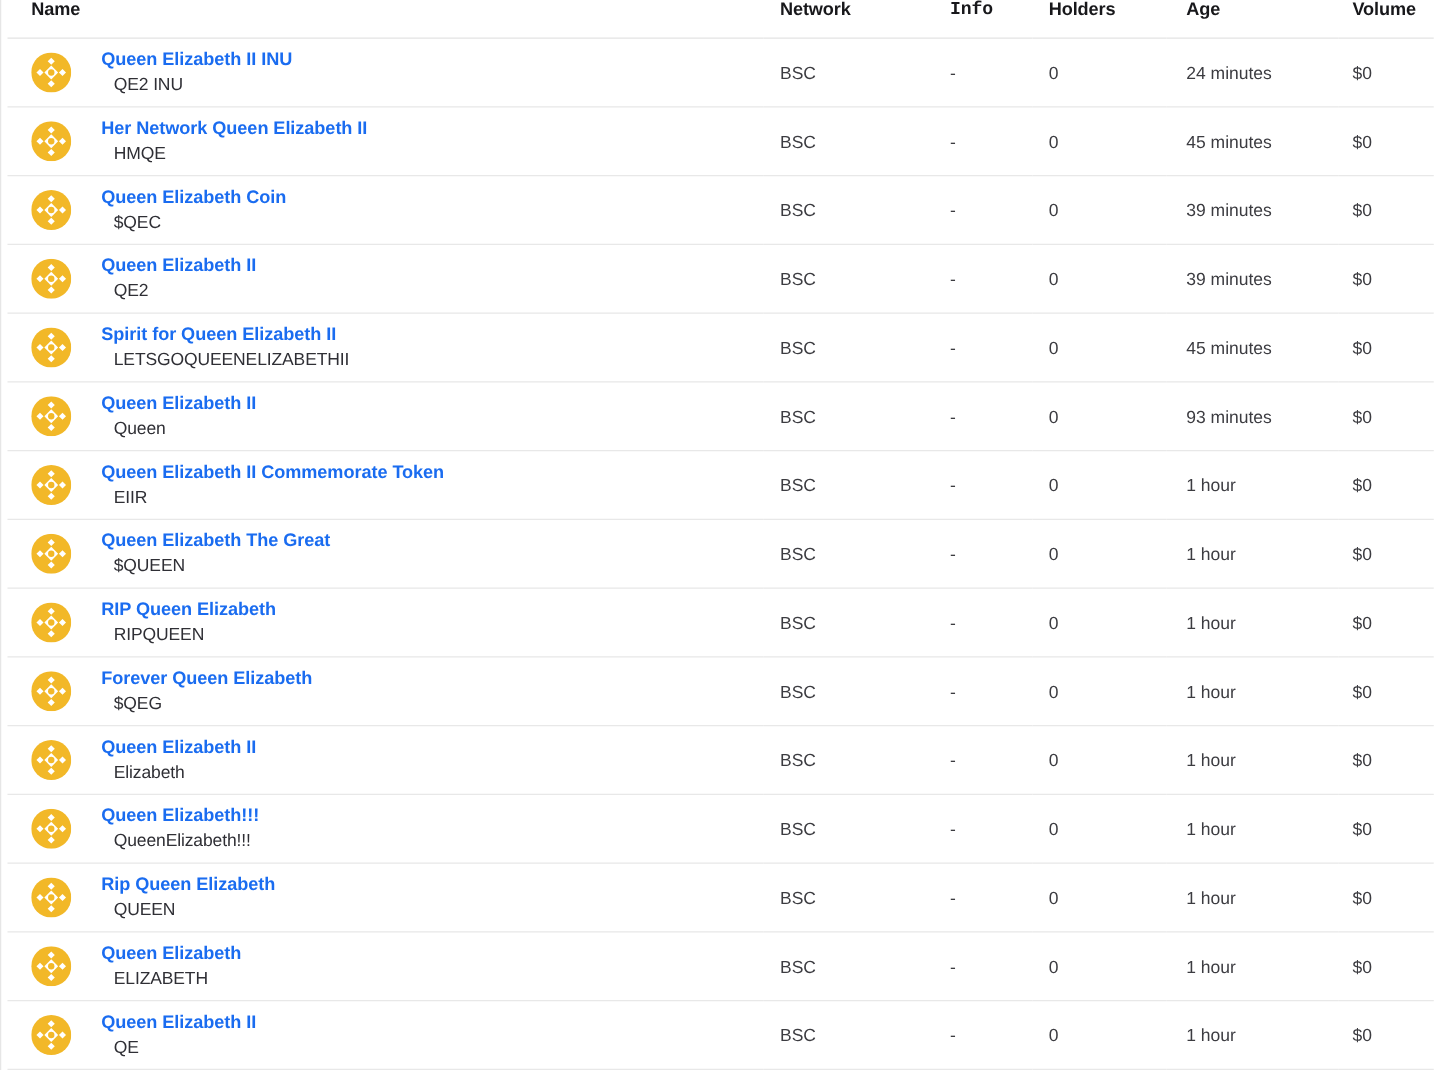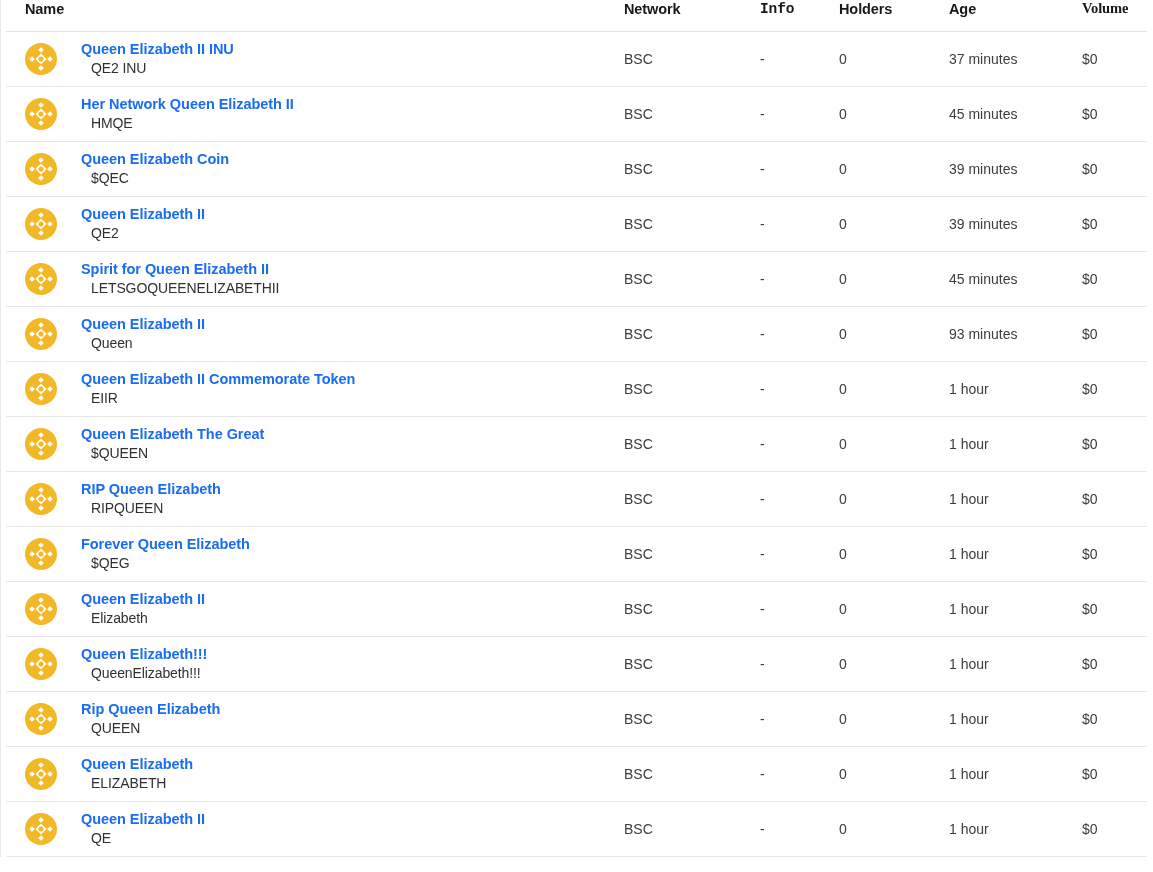--- a/index.html
+++ b/index.html
@@ -49,21 +49,21 @@
     vertical-align: bottom;
     border-bottom: 1px solid #e4e4e4;
     white-space: nowrap;
     letter-spacing: -0.1px;
   }
   thead th.th-name    { padding-left: 19px; }
   thead th.th-network { padding-left: 13px; }
   thead th.th-info    { padding-left: 12px; font-family: Liberation Mono, monospace; }
   thead th.th-holders { padding-left: 13px; }
   thead th.th-age     { padding-left: 16px; }
-  thead th.th-volume  { padding-left: 11px; overflow: hidden; font-family: Liberation Serif, serif; }
+  thead th.th-volume  { padding-left: 11px; overflow: hidden; }
 
   
   tbody tr { height: 55px; }
   tbody td {
     border-bottom: 1px solid #e8e8e8;
     vertical-align: middle;
     font-size: 14px;
     color: #3c3c41;
     padding: 0;
     white-space: nowrap;
@@ -150,21 +150,21 @@
               </svg>
               <div class="name-text">
                 <a class="token-name" href="#">Queen Elizabeth II INU</a>
                 <span class="token-symbol">QE2 INU</span>
               </div>
             </div>
           </td>
           <td class="td-network">BSC</td>
           <td class="td-info">-</td>
           <td class="td-holders">0</td>
-          <td class="td-age">37 minutes</td>
+          <td class="td-age">24 minutes</td>
           <td class="td-volume">$0</td>
         </tr>
         <tr>
           <td class="td-name">
             <div class="name-cell">
               <svg class="coin-icon" viewBox="0 0 32 32">
                 <circle cx="16" cy="16" r="16" fill="#f2b828"></circle>
                 <g fill="#ffffff">
                   <rect x="12.1" y="12.1" width="7.8" height="7.8" transform="rotate(45 16 16)"></rect>
                   <rect x="5.0" y="14.0" width="4.0" height="4.0" transform="rotate(45 7.0 16)"></rect>

